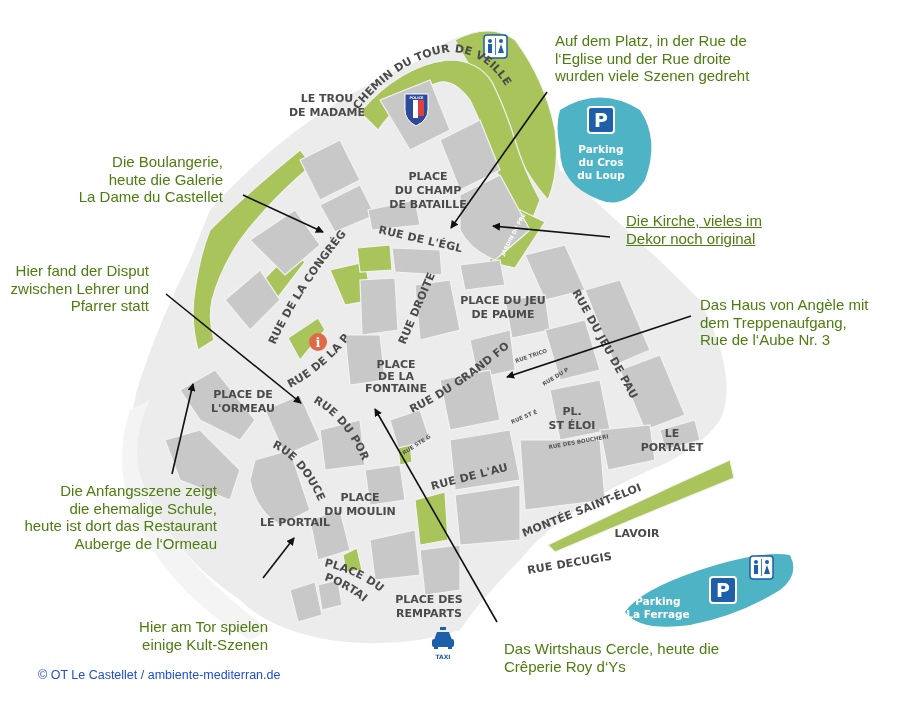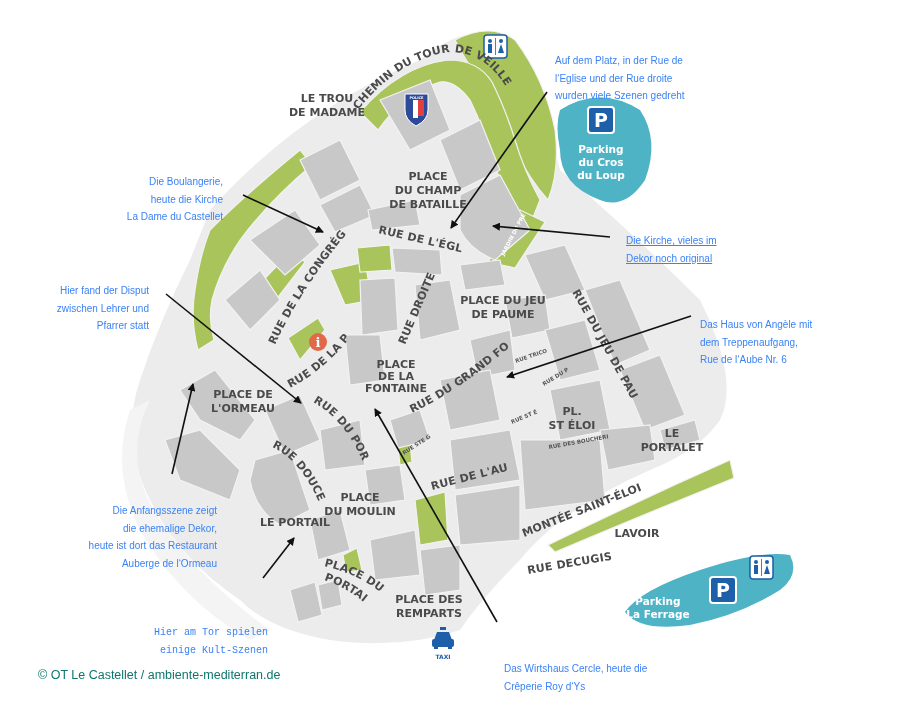--- a/index.html
+++ b/index.html
@@ -1,27 +1,27 @@
 <!DOCTYPE html>
 <html><head>
 <meta charset="utf-8">
 <style>
   html,body{margin:0;padding:0;background:#fff;}
   body{width:900px;height:708px;position:relative;overflow:hidden;font-family:"Liberation Sans",sans-serif;}
   #map{position:absolute;left:0;top:0;width:900px;height:708px;}
-  .annot{position:absolute;font-family:"Liberation Sans",sans-serif;font-size:10px;line-height:17.5px;color:#3b82f6;white-space:pre-line;margin-top:20px;}
+  .annot{position:absolute;font-family:"Liberation Sans",sans-serif;font-size:15px;line-height:17.5px;color:#4d7c0f;white-space:pre-line;}
   .annot.r{text-align:right;}
   .annot.l{text-align:left;}
   .street{font-family:"DejaVu Sans",sans-serif;font-weight:bold;fill:#4a4a4a;font-size:11px;letter-spacing:0.2px;}
   .place{font-family:"DejaVu Sans",sans-serif;font-weight:bold;fill:#4a4a4a;font-size:11px;text-anchor:middle;}
   .tiny{font-family:"DejaVu Sans",sans-serif;font-weight:bold;fill:#555;font-size:5.5px;}
   .ptext{font-family:"DejaVu Sans",sans-serif;font-weight:bold;fill:#fff;font-size:10.5px;text-anchor:middle;}
   .bld{fill:#c8c8c9;stroke:#f2f2f2;stroke-width:1.2;}
   .grn{fill:#a9c45a;stroke:#f2f2f2;stroke-width:1.2;}
-  .copy{position:absolute;left:38px;top:668px;font-size:12.5px;color:#0f766e;}
+  .copy{position:absolute;left:38px;top:668px;font-size:12.5px;color:#1d4ed8;}
 </style>
 </head>
 <body>
 
 <svg id="map" viewBox="0 0 900 708" xmlns="http://www.w3.org/2000/svg">
   <defs>
     <marker id="ah" markerWidth="8" markerHeight="8" refX="7" refY="4" orient="auto" markerUnits="userSpaceOnUse">
       <path d="M0,0 L8,4 L0,8 Z" fill="#111"></path>
     </marker>
     <path id="p-chemin" d="M358,110 Q400,58 450,52 Q480,52 500,78 Q515,100 525,118"></path>
@@ -223,32 +223,32 @@
     <line x1="172" y1="474" x2="193" y2="384" marker-end="url(#ah)"></line>
     <line x1="263" y1="578" x2="294" y2="538" marker-end="url(#ah)"></line>
     <line x1="497" y1="622" x2="375" y2="409" marker-end="url(#ah)"></line>
   </g>
 </svg>
 
 <div class="annot l" style="left:555px;top:32px;">Auf dem Platz, in der Rue de
 l‘Eglise und der Rue droite
 wurden viele Szenen gedreht</div>
 <div class="annot r" style="left:58px;top:153px;width:165px;">Die Boulangerie,
-heute die Kirche
+heute die Galerie
 La Dame du Castellet</div>
 <div class="annot l" style="left:626px;top:212px;text-decoration:underline;">Die Kirche, vieles im
 Dekor noch original</div>
 <div class="annot r" style="left:4px;top:262px;width:145px;">Hier fand der Disput
 zwischen Lehrer und
 Pfarrer statt</div>
 <div class="annot l" style="left:700px;top:296px;">Das Haus von Angèle mit
 dem Treppenaufgang,
-Rue de l‘Aube Nr. 6</div>
+Rue de l‘Aube Nr. 3</div>
 <div class="annot r" style="left:10px;top:482px;width:207px;">Die Anfangsszene zeigt
-die ehemalige Dekor,
+die ehemalige Schule,
 heute ist dort das Restaurant
 Auberge de l‘Ormeau</div>
-<div class="annot r" style="left:100px;top:604px;width:168px;font-family:Liberation Mono, monospace;">Hier am Tor spielen
+<div class="annot r" style="left:100px;top:618px;width:168px;">Hier am Tor spielen
 einige Kult-Szenen</div>
 <div class="annot l" style="top: 640px; margin-left: 0px; left: 504px;"><span style="position:absolute;left:0;top:0;white-space:pre-line;width:240px;left:0;">Das Wirtshaus Cercle, heute die
 Crêperie Roy d‘Ys</span></div>
 
 <div class="copy">© OT Le Castellet / ambiente-mediterran.de</div>
 
 </body></html>

